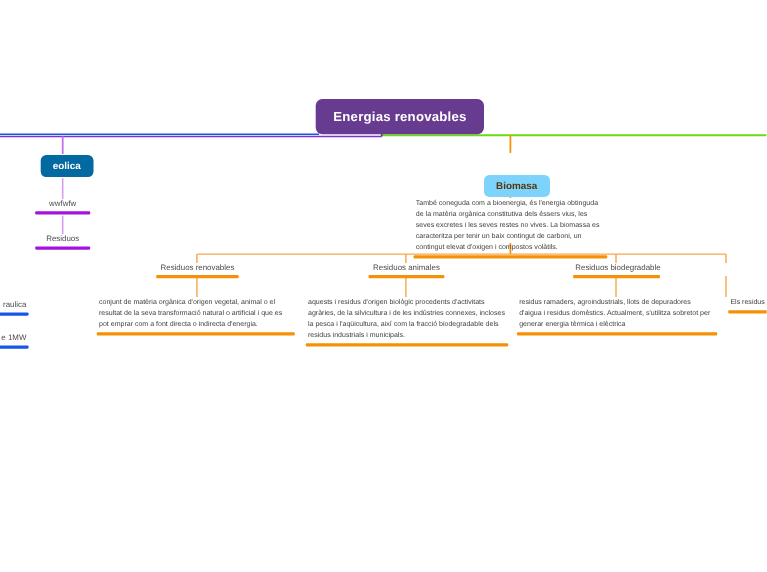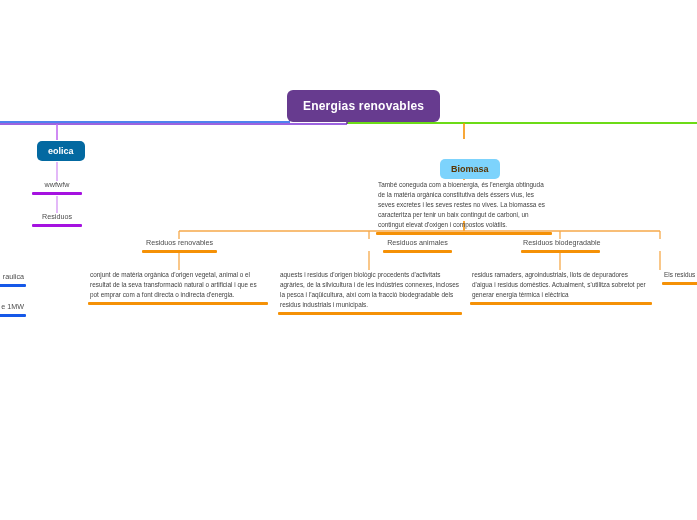--- a/index.html
+++ b/index.html
@@ -158,21 +158,21 @@
   <div class="ul-node" style="left:142px; top:238px; width:75px;">
     <div class="ul-label">Residuos renovables</div>
     <div class="ul-bar bar-orange"></div>
   </div>
 
   <div class="ul-node" style="left:88px; top:270px; width:180px;">
     <div class="ul-label para">conjunt de matèria orgànica d'origen vegetal, animal o el resultat de la seva transformació natural o artificial i que es pot emprar com a font directa o indirecta d'energia.</div>
     <div class="ul-bar bar-orange"></div>
   </div>
 
-  <div class="ul-node" style="left:335px; top:238px; width:69px;margin-left:48px;">
+  <div class="ul-node" style="left:335px; top:238px; width:69px;">
     <div class="ul-label">Residuos animales</div>
     <div class="ul-bar bar-orange"></div>
   </div>
 
   <div class="ul-node" style="left:278px; top:270px; width:184px;">
     <div class="ul-label para">aquests i residus d'origen biològic procedents d'activitats agràries, de la silvicultura i de les indústries connexes, incloses la pesca i l'aqüicultura, així com la fracció biodegradable dels residus industrials i municipals.</div>
     <div class="ul-bar bar-orange"></div>
   </div>
 
   <div class="ul-node" style="left:521px; top:238px; width:79px;">

